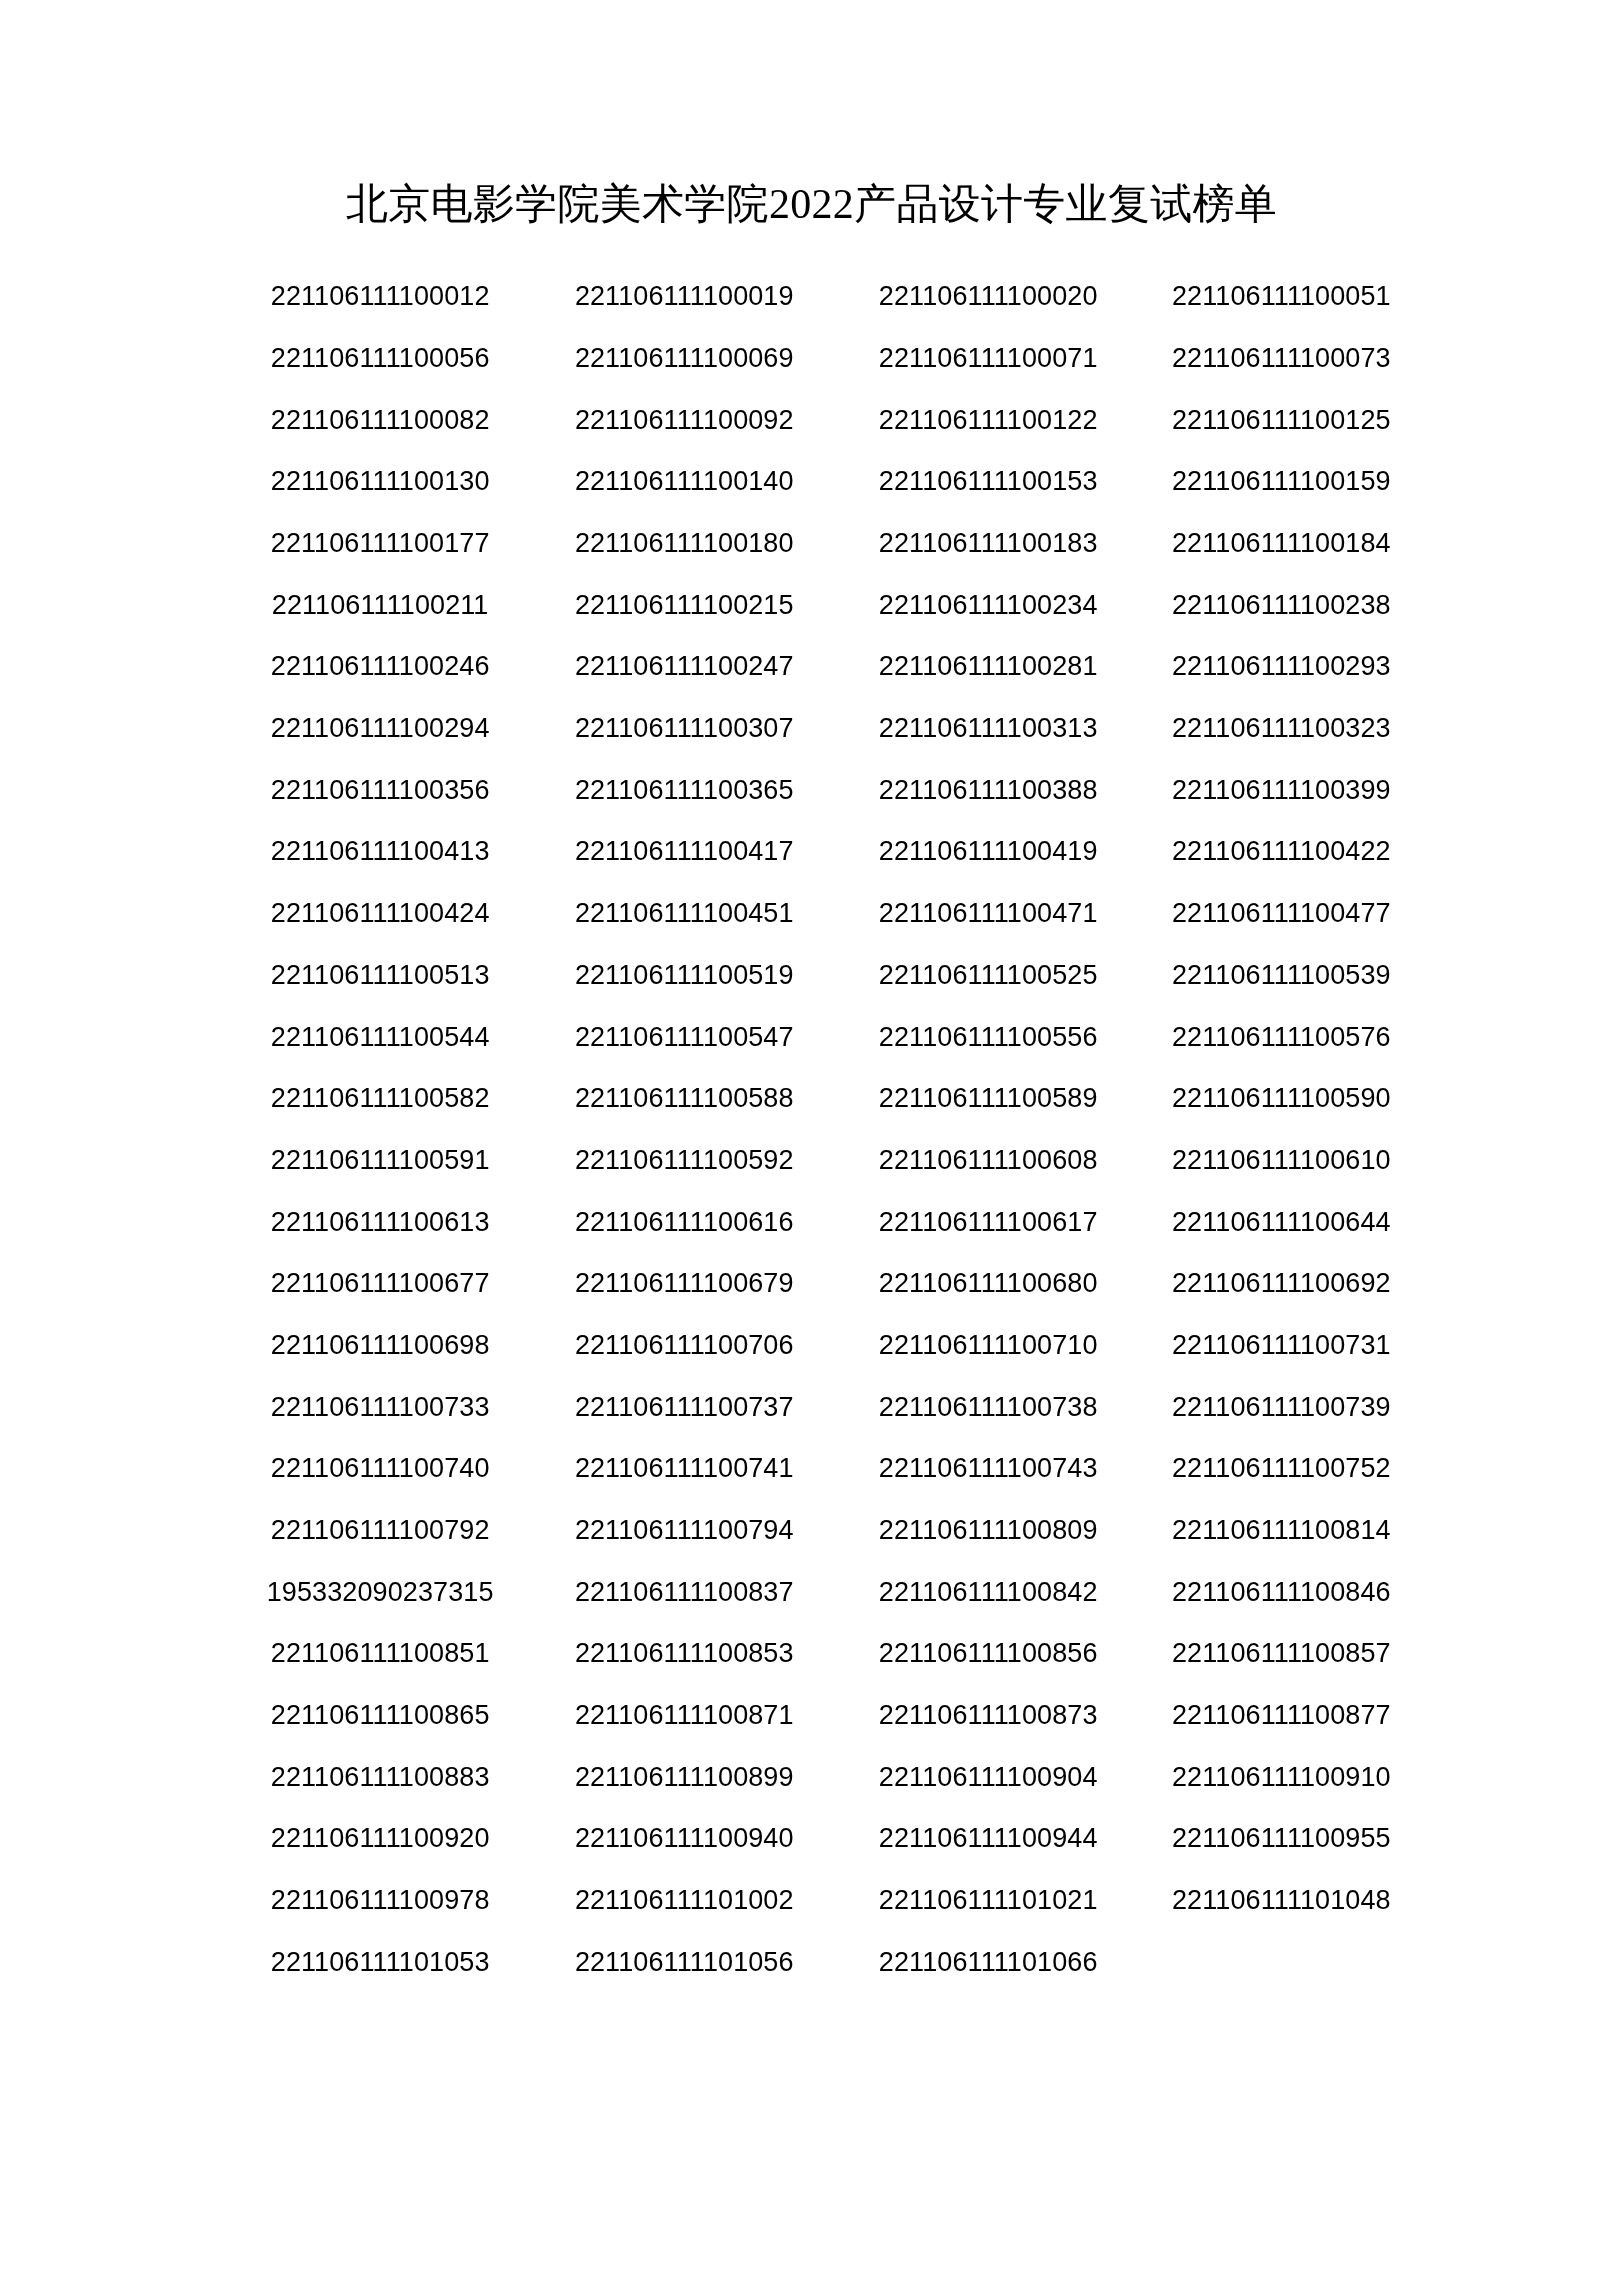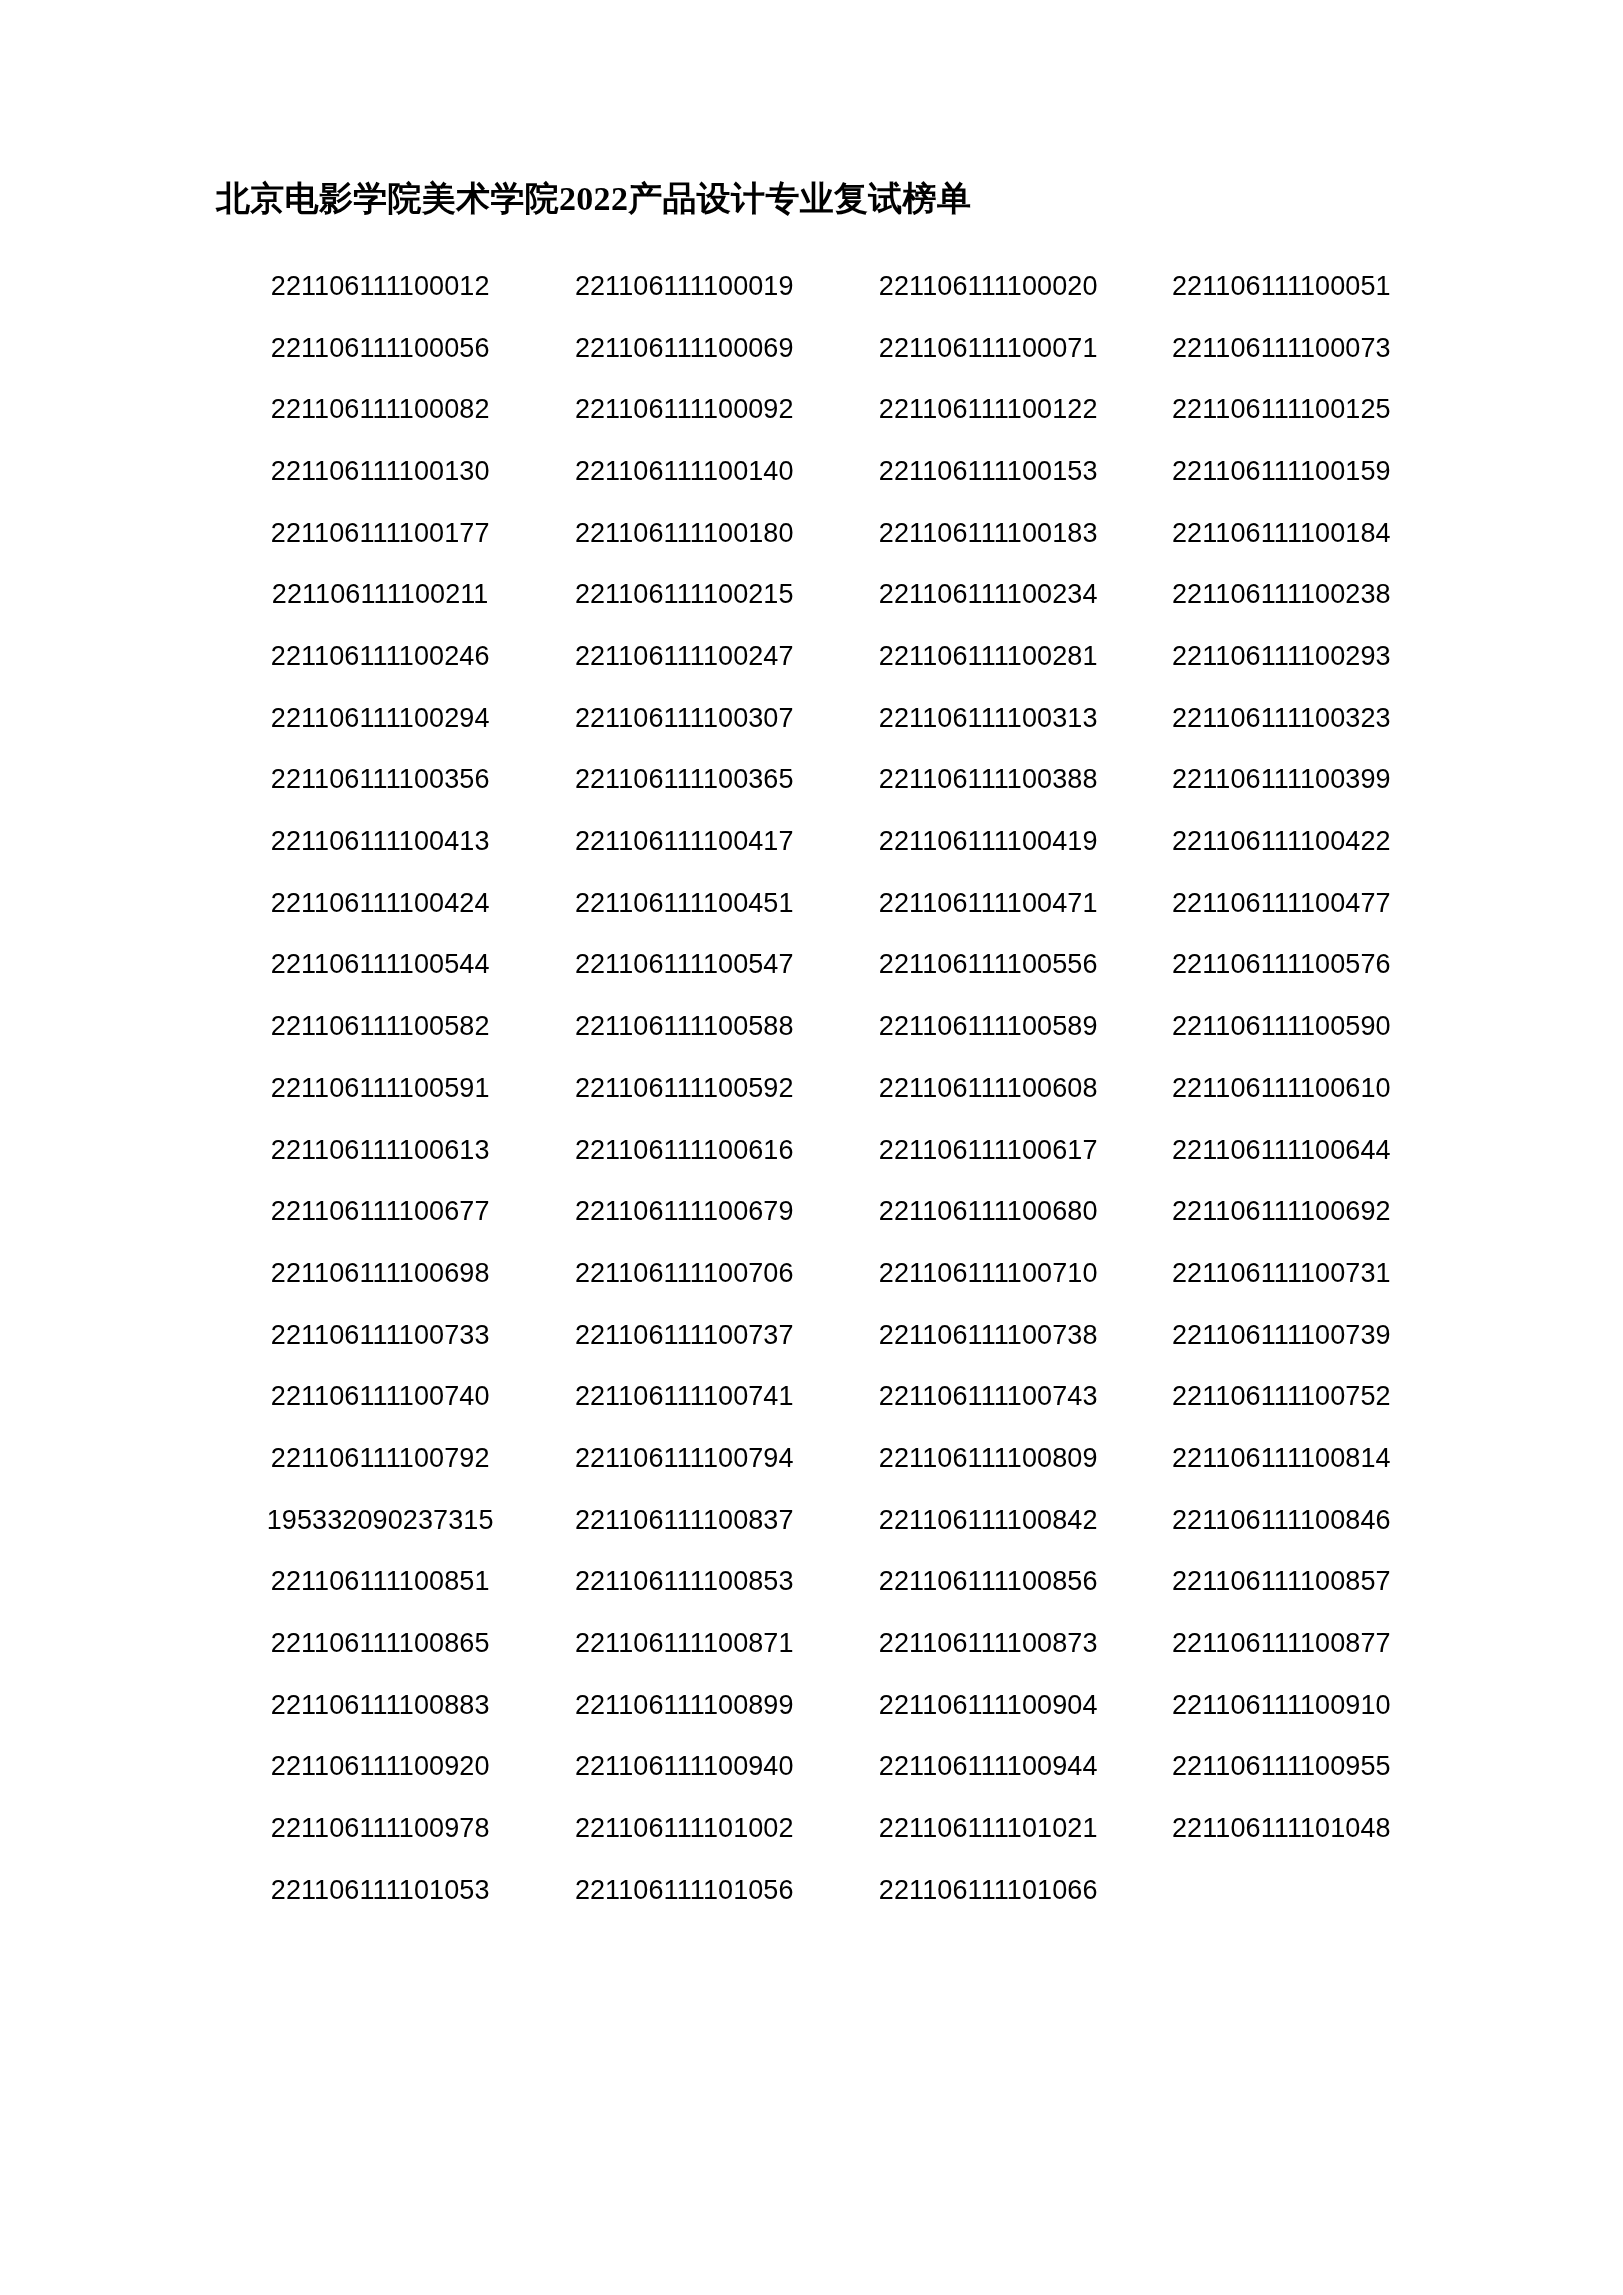--- a/index.html
+++ b/index.html
@@ -16,24 +16,24 @@
   }
   .page {
     box-sizing: border-box;
     width: 1623px;
     height: 2295px;
     padding: 177px 216px 0 216px;
     background: #ffffff;
   }
   .doc-title {
     font-family: "Liberation Serif", serif;
-    font-weight: bold;
-    font-size: 34px;
+    font-weight: normal;
+    font-size: 42px;
     line-height: 1.3;
-    text-align: left;
+    text-align: center;
     margin: 0 0 34px 0;
     letter-spacing: 0.3px;
   }
   .id-table {
     width: 100%;
     border-collapse: collapse;
     table-layout: fixed;
     text-align: center;
   }
   .id-table td {
@@ -120,20 +120,26 @@
           <td class="col-2">221106111100419</td>
           <td class="col-3">221106111100422</td>
         </tr>
         <tr>
           <td class="col-0">221106111100424</td>
           <td class="col-1">221106111100451</td>
           <td class="col-2">221106111100471</td>
           <td class="col-3">221106111100477</td>
         </tr>
         <tr>
+          <td class="col-0">221106111100513</td>
+          <td class="col-1">221106111100519</td>
+          <td class="col-2">221106111100525</td>
+          <td class="col-3">221106111100539</td>
+        </tr>
+        <tr>
           <td class="col-0">221106111100544</td>
           <td class="col-1">221106111100547</td>
           <td class="col-2">221106111100556</td>
           <td class="col-3">221106111100576</td>
         </tr>
         <tr>
           <td class="col-0">221106111100582</td>
           <td class="col-1">221106111100588</td>
           <td class="col-2">221106111100589</td>
           <td class="col-3">221106111100590</td>

